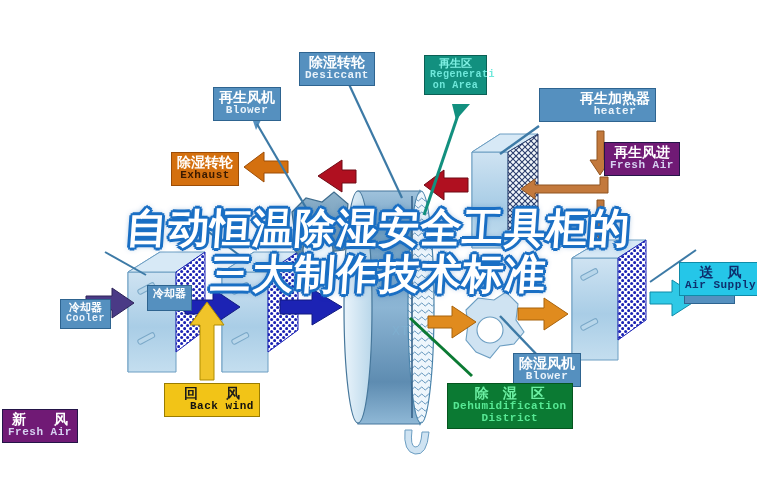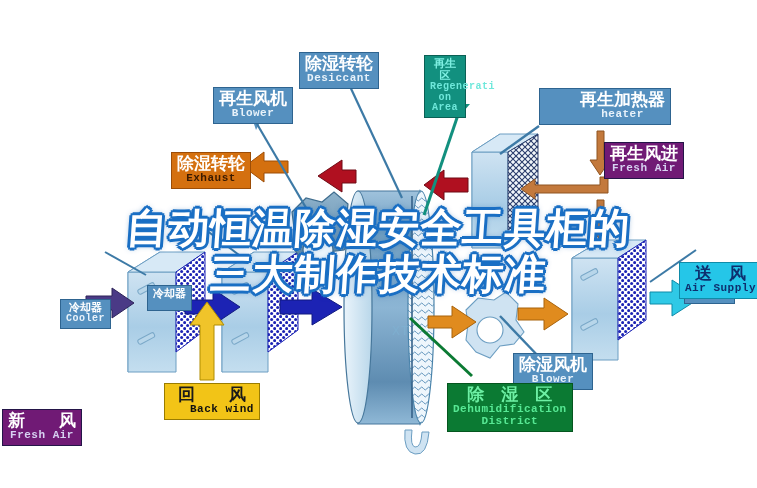--- a/index.html
+++ b/index.html
@@ -18,21 +18,21 @@
     text-align:center;
     line-height:1.08;
     white-space:nowrap;
     padding:2px 5px 3px 5px;
     z-index:40;
   }
   .lbl .cn{
     display:block;
     font-family:"Liberation Sans", sans-serif;
     font-weight:bold;
-    font-size:17px;
+    font-size:14px;
     letter-spacing:0px;
   }
   .lbl .en{
     display:block;
     font-family:"Liberation Mono","DejaVu Sans Mono",monospace;
     font-size:11px;
     font-weight:bold;
     letter-spacing:0.5px;
   }
 
@@ -270,21 +270,21 @@
   <div class="lbl blue-lbl" style="left:299px;top:52px;">
     <span class="cn">除湿转轮</span>
     <span class="en">Desiccant</span>
   </div>
 
   <div class="lbl blue-lbl" style="left:213px;top:87px;">
     <span class="cn">再生风机</span>
     <span class="en">Blower</span>
   </div>
 
-  <div class="lbl teal-lbl sm" style="left:424px;top:55px;width:42px;white-space:normal;">
+  <div class="lbl teal-lbl sm" style="left:424px;top:55px;width:63px;white-space:normal;">
     <span class="cn">再生区</span>
     <span class="en">Regenerati</span>
     <span class="en">on Area</span>
   </div>
 
   <div class="lbl blue-lbl" style="left:539px;top:88px;padding-left:40px;">
     <span class="cn">再生加热器</span>
     <span class="en">heater</span>
   </div>
 

